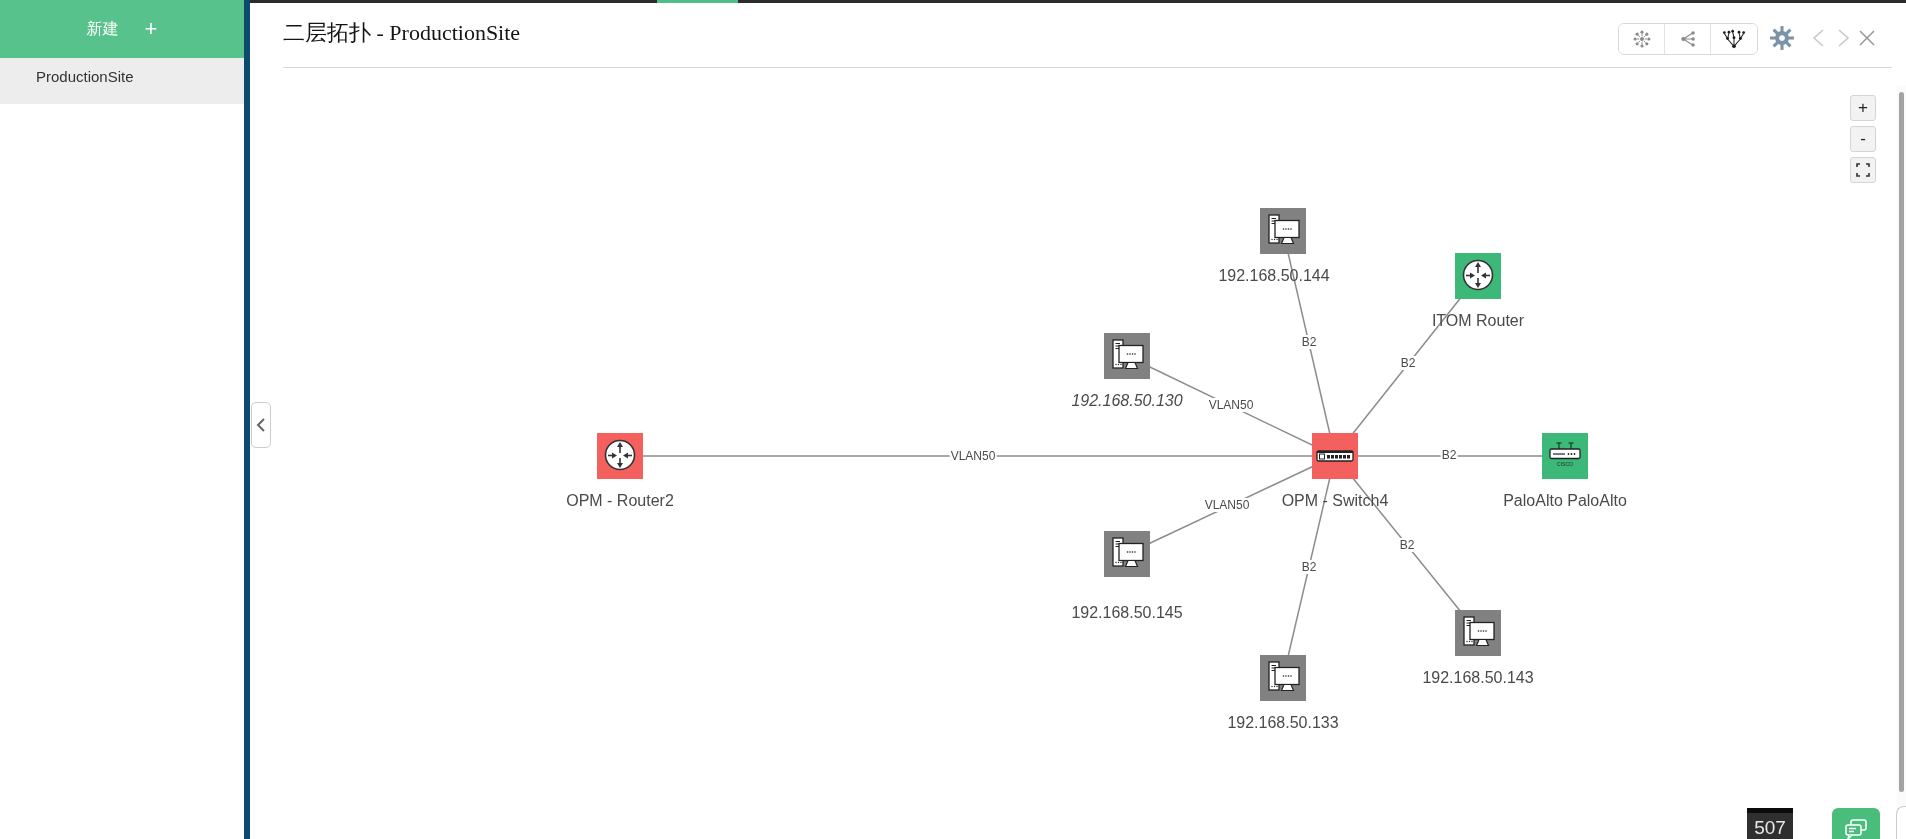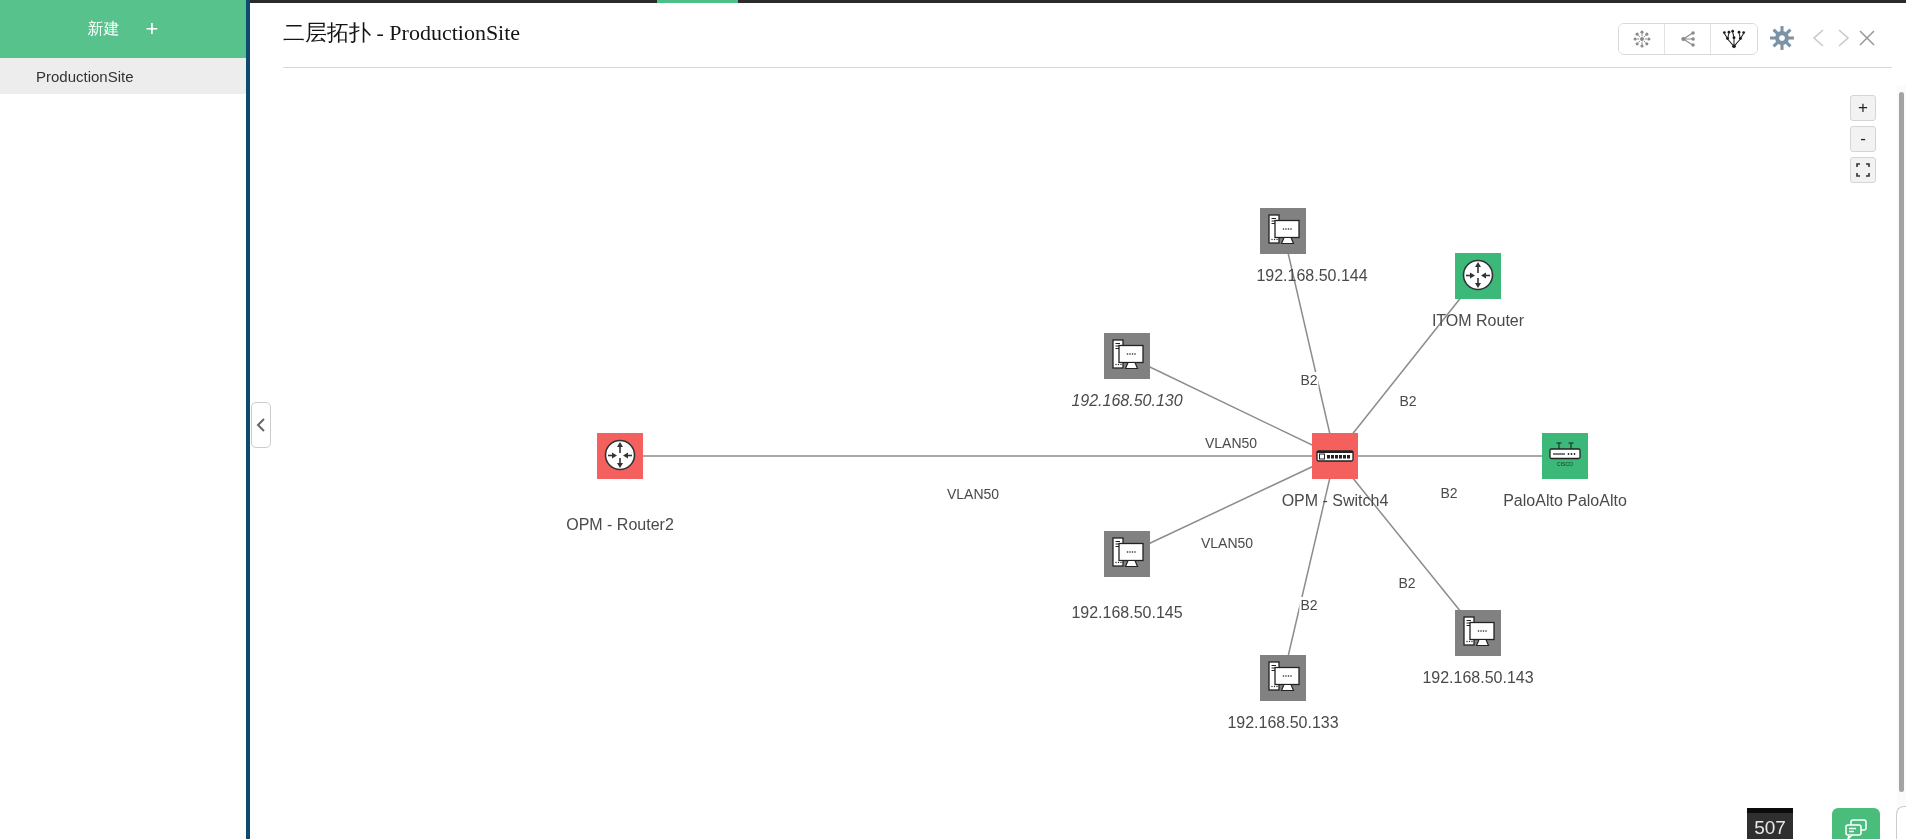--- a/index.html
+++ b/index.html
@@ -6,26 +6,26 @@
   html,body { width:1906px; height:839px; overflow:hidden; background:#fff;
               font-family:"Liberation Sans", sans-serif; }
   .page { position:relative; width:1906px; height:839px; background:#fff; overflow:hidden; }
 
   
   .top-strip { position:absolute; left:250px; top:0; width:1656px; height:3px; }
   .top-strip .seg { position:absolute; top:0; height:3px; }
 
   
   .sidebar { position:absolute; left:0; top:0; width:250px; height:839px; background:#fff;
-             border-right:4px solid #0c4a6e; }
+             border-right:6px solid #0c4a6e; }
   .sidebar-header { height:58px; display:flex; align-items:center; justify-content:center; gap:26px;
                     color:#fff; }
   .sidebar-header .new-label { font-size:16px; cursor:pointer; }
   .sidebar-header .plus { font-size:22px; font-weight:300; cursor:pointer; line-height:1; }
-  .sidebar-item { height:36px; line-height:38px; padding-left:36px; font-size:15px; color:#333;
+  .sidebar-item { height:46px; line-height:38px; padding-left:36px; font-size:15px; color:#333;
                   background:#ededed; cursor:pointer; }
 
   
   .collapse-tab { position:absolute; left:251px; top:402px; width:20px; height:46px; background:#fff;
                   border:1px solid #ccc; border-radius:5px; display:flex; align-items:center;
                   justify-content:center; cursor:pointer; }
 
   
   .page-title { position:absolute; left:283px; top:18px; font-family:"Liberation Serif", serif;
                 font-size:22px; font-weight:400; color:#141414; }
@@ -48,22 +48,22 @@
   .scrollbar-track { position:absolute; right:0; top:85px; width:9px; height:754px; background:#fbfbfb; }
   .scrollbar-thumb { position:absolute; left:2px; top:7px; width:5px; height:700px; background:#a3a3a3;
                      border-radius:3px; cursor:pointer; }
 
   
   .links-svg { position:absolute; left:0; top:0; width:1906px; height:839px; pointer-events:none; }
   .node { position:absolute; width:46px; height:46px; cursor:pointer; }
   .node svg { width:46px; height:46px; display:block; }
   .node-label { position:absolute; transform:translateX(-50%); font-size:16px; color:#4a4a4a;
                 white-space:nowrap; }
-  .link-label { position:absolute; transform:translate(-50%,-50%); font-size:14px; color:#4a4a4a;
-                background:#fff; padding:0 1px; white-space:nowrap;margin-top:38px; }
+  .link-label { position:absolute; transform:translate(-50%,-50%); font-size:12px; color:#4a4a4a;
+                background:#fff; padding:0 1px; white-space:nowrap; }
 
   
   .alarm-badge { position:absolute; left:1747px; top:808px; width:46px; height:62px; background:#2f2f2f;
                  overflow:hidden; cursor:pointer; }
   .alarm-badge .bar { height:5px; background:#0c0c0c; }
   .alarm-badge .count { color:#e8e8e8; font-size:19px; text-align:center; margin-top:4px; }
   .fab { position:absolute; left:1832px; top:808px; width:48px; height:48px; border-radius:6px;
          display:flex; align-items:flex-start; justify-content:center; padding-top:8px; cursor:pointer; }
   .partial-btn { position:absolute; left:1896px; top:806px; width:12px; height:44px; background:#fff;
                  border:1px solid #ccc; border-right:none; border-radius:8px 0 0 8px; }
@@ -226,21 +226,21 @@
             <path d="M23 9l-3 5h6z" stroke="none"></path>
             <line x1="23" y1="25" x2="23" y2="30"></line>
             <path d="M23 35l-3-5h6z" stroke="none"></path>
             <line x1="11" y1="22.5" x2="15" y2="22.5"></line>
             <path d="M20 22.5l-5-3v6z" stroke="none"></path>
             <line x1="35" y1="22.5" x2="31" y2="22.5"></line>
             <path d="M26 22.5l5-3v6z" stroke="none"></path>
           </g>
         </svg>
       </div>
-      <div class="node-label" style="left: 620px; top: 516px;">OPM - Router2</div>
+      <div class="node-label" style="left: 620px; top: 492px;">OPM - Router2</div>
       <div class="node" style="left: 1312px; top: 433px; background: rgb(244, 96, 94);">
         <svg viewBox="0 0 46 46">
           <rect x="5" y="18" width="36" height="10" rx="1.5" fill="#fff" stroke="#222" stroke-width="1.3"></rect>
           <line x1="5" y1="19" x2="41" y2="19" stroke="#222" stroke-width="2.2"></line>
           <rect x="7.5" y="21" width="5" height="5" fill="#fff" stroke="#222" stroke-width="1"></rect>
           <rect x="15" y="22" width="3" height="3.5" fill="#222"></rect>
           <rect x="19" y="22" width="3" height="3.5" fill="#222"></rect>
           <rect x="23" y="22" width="3" height="3.5" fill="#222"></rect>
           <rect x="27" y="22" width="3" height="3.5" fill="#222"></rect>
           <rect x="31" y="22" width="3" height="3.5" fill="#222"></rect>
@@ -291,21 +291,21 @@
           <circle cx="14.5" cy="31.5" r="0.7" fill="#222"></circle>
           <circle cx="17" cy="31.5" r="0.7" fill="#222"></circle>
           <rect x="15" y="12.5" width="24" height="17" fill="#fff" stroke="#222" stroke-width="1.3"></rect>
           <circle cx="23.5" cy="21" r="0.8" fill="#222"></circle>
           <circle cx="26" cy="21" r="0.8" fill="#222"></circle>
           <circle cx="28.5" cy="21" r="0.8" fill="#222"></circle>
           <circle cx="31" cy="21" r="0.8" fill="#222"></circle>
           <path d="M24 29.5 h7 l2.5 6 h-12 z" fill="#fff" stroke="#222" stroke-width="1.2"></path>
         </svg>
       </div>
-      <div class="node-label" style="left: 1312px; top: 267px;">192.168.50.144</div>
+      <div class="node-label" style="left: 1274px; top: 267px;">192.168.50.144</div>
       <div class="node" style="left: 1104px; top: 333px; background: rgb(129, 129, 129);">
         <svg viewBox="0 0 46 46">
           <rect x="9" y="7" width="10" height="28" fill="#fff" stroke="#222" stroke-width="1.3"></rect>
           <line x1="11.5" y1="10.5" x2="16" y2="10.5" stroke="#222" stroke-width="1"></line>
           <line x1="11.5" y1="13" x2="16" y2="13" stroke="#222" stroke-width="1"></line>
           <line x1="11.5" y1="15.5" x2="16" y2="15.5" stroke="#222" stroke-width="1"></line>
           <circle cx="12" cy="31.5" r="0.7" fill="#222"></circle>
           <circle cx="14.5" cy="31.5" r="0.7" fill="#222"></circle>
           <circle cx="17" cy="31.5" r="0.7" fill="#222"></circle>
           <rect x="15" y="12.5" width="24" height="17" fill="#fff" stroke="#222" stroke-width="1.3"></rect>

